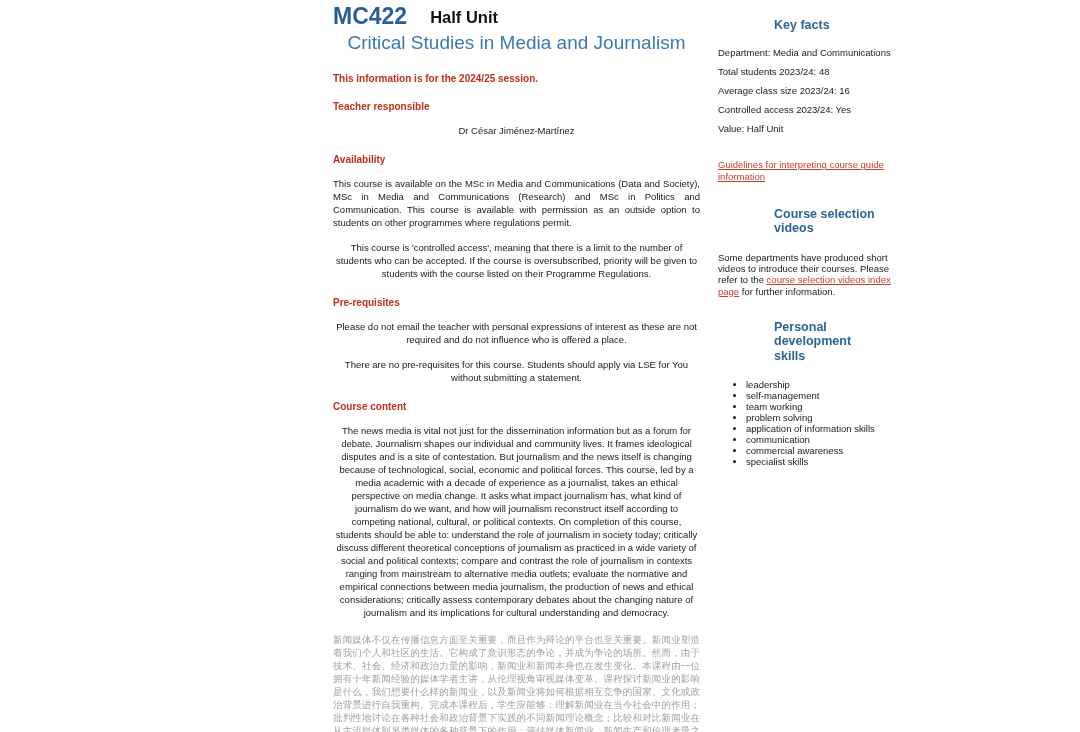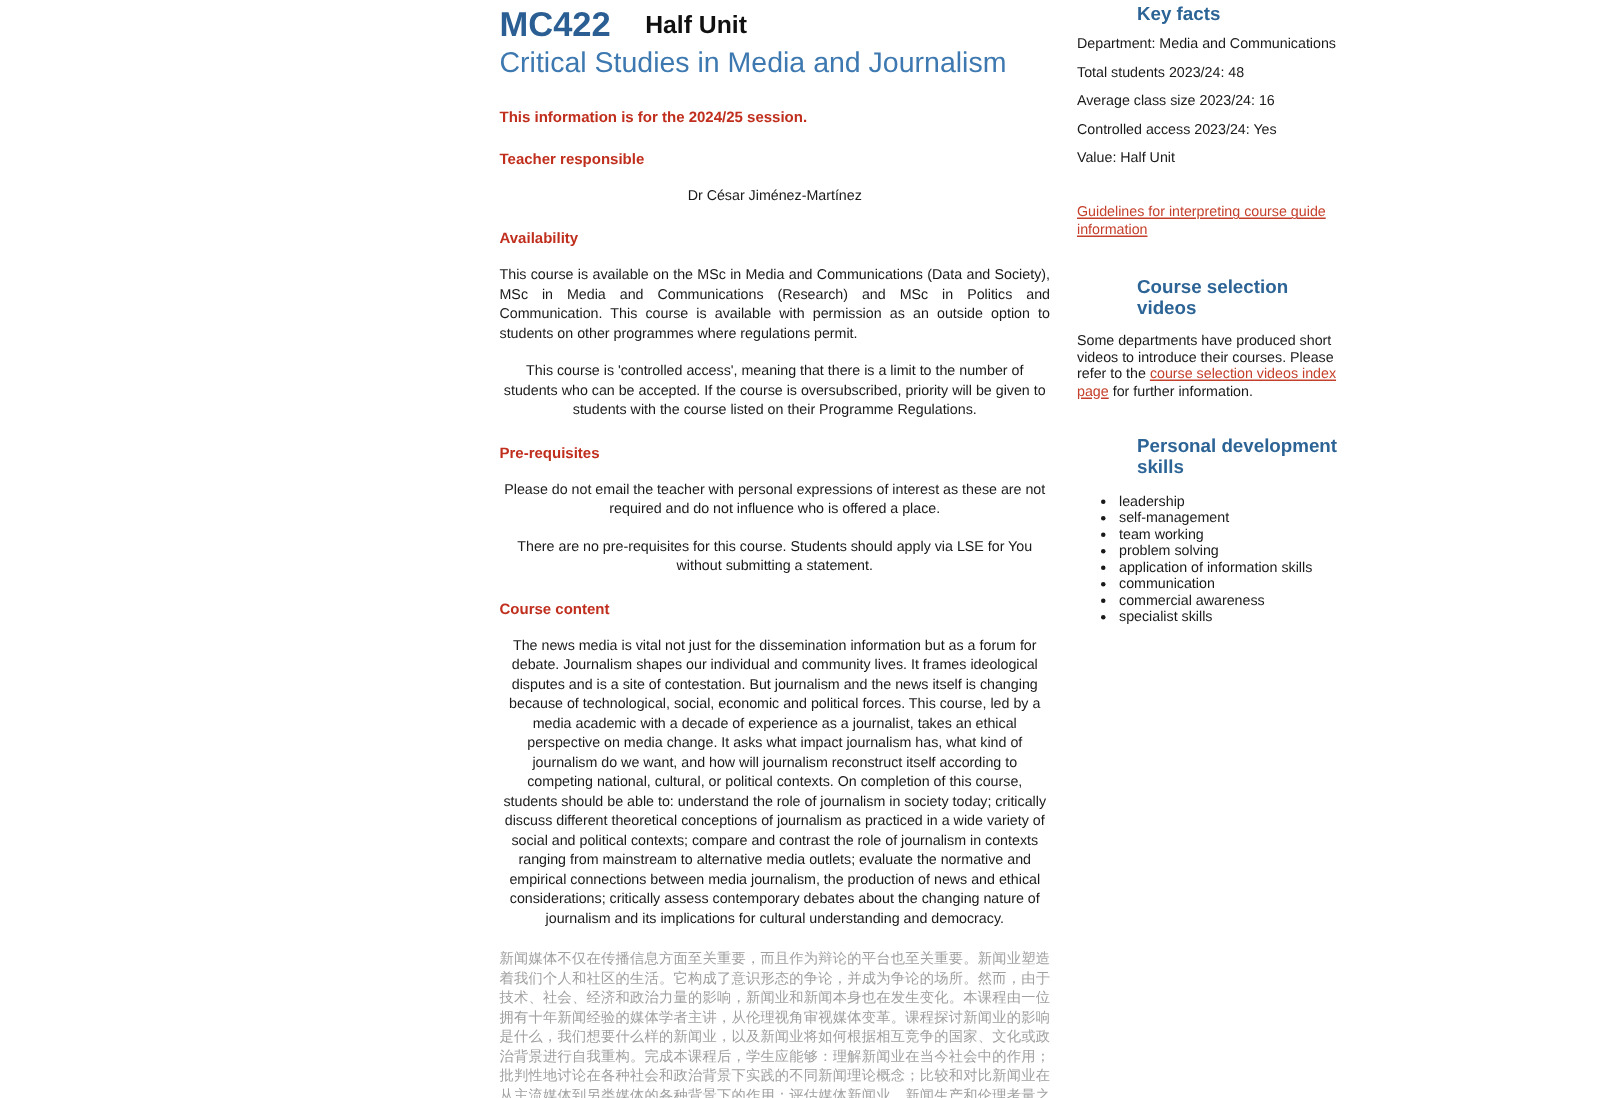--- a/index.html
+++ b/index.html
@@ -13,34 +13,34 @@
   }
   .page { position: relative; width: 1080px; height: 732px; }
 
   
   .main {
     position: absolute; left: 333px; top: 4px; width: 367px;
   }
   .headrow { display: flex; align-items: center; line-height: 1.12; }
   .code  { font-size: 23px; font-weight: 700; color: #2b5f94; }
   .unit  { font-size: 16.5px; font-weight: 700; color: #101010; margin-left: 23px; }
-  .ctitle { font-size: 19px; line-height: 1.15; color: #3d79b0; margin-top: 2px; }
+  .ctitle { font-size: 19px; line-height: 1.15; color: #3d79b0; margin-top: 2px; text-align: center; }
 
   .rnote { font-size: 10px; font-weight: 700; color: #c02e1d; margin-top: 19px; }
   .rhead { font-size: 10px; font-weight: 700; color: #c02e1d; margin-top: 17px; }
 
   .para  { font-size: 9.5px; line-height: 13px; margin: 12px 0 0 0; color: #1a1a1a; text-align: center; }
   .just  { text-align: justify; }
   .cjk   { color: #a0a0a0; text-align: justify; margin-top: 14px; }
 
   
   .sidebar {
     position: absolute; left: 718px; top: 2px; width: 180px;
   }
-  .shead { font-size: 12.5px; font-weight: 700; color: #2d6496; margin: 0; line-height: 1.15; padding-left: 40px; }
+  .shead { font-size: 12.5px; font-weight: 700; color: #2d6496; margin: 16px; line-height: 1.15; padding-left: 40px; }
   .shead.mt { margin-top: 23px; }
   .fact  { font-size: 9.5px; line-height: 10px; margin: 9px 0 0 0; }
 
   a.glink {
     display: inline-block;
     margin-top: 25px;
     font-size: 9.5px; line-height: 11.5px;
     color: #c5402c; text-decoration: underline;
     cursor: pointer;
   }

